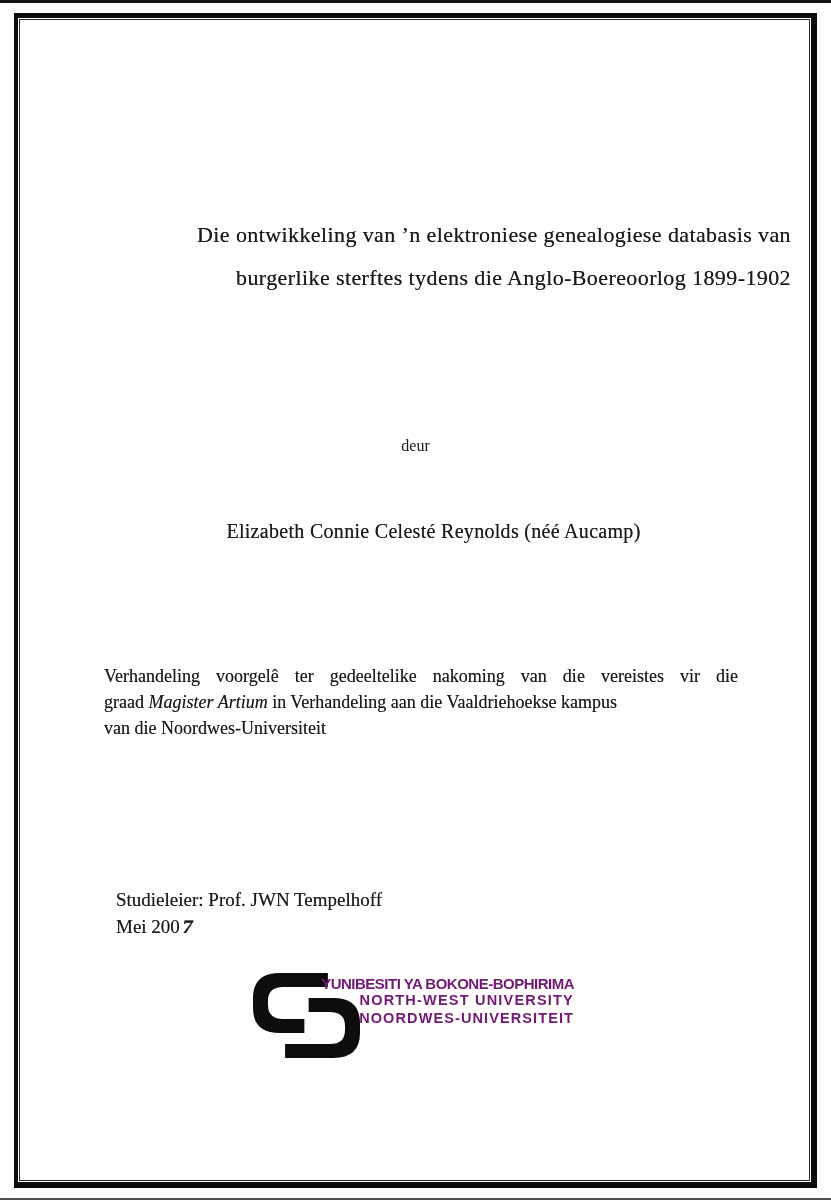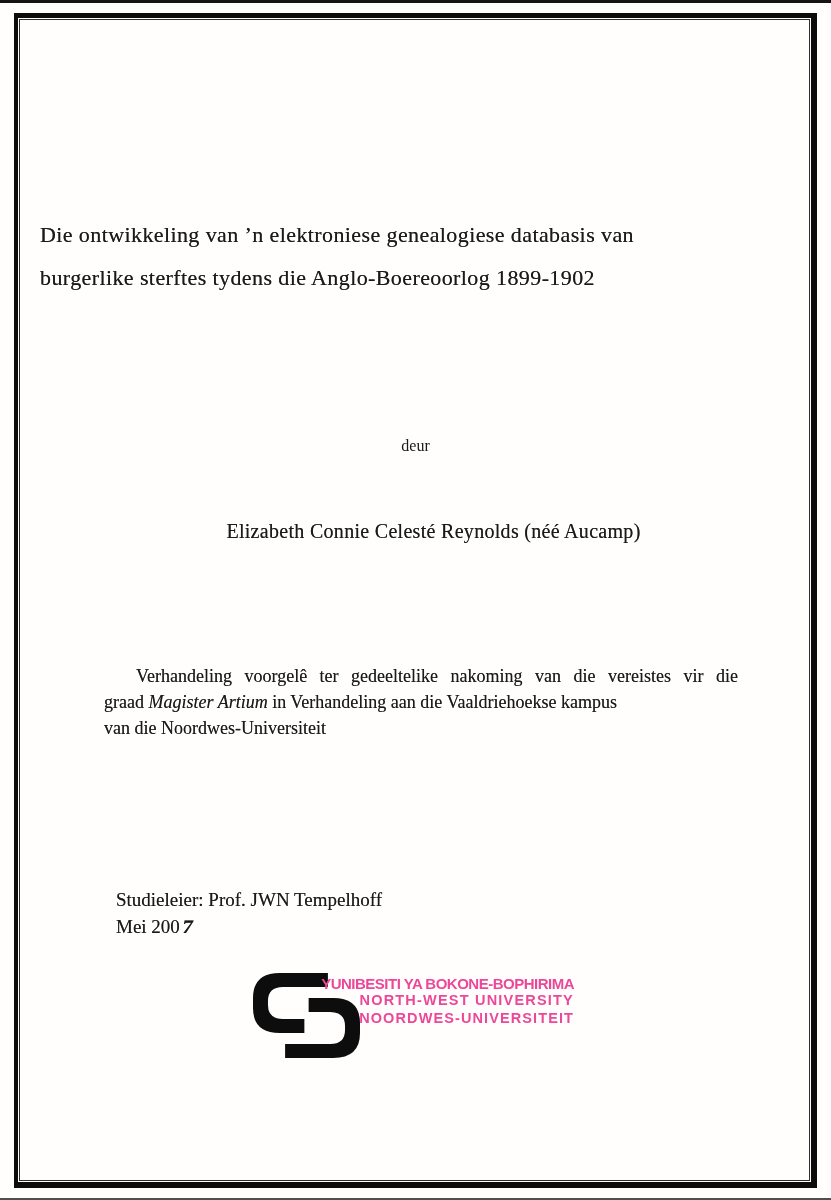--- a/index.html
+++ b/index.html
@@ -27,21 +27,21 @@
   }
   .frame-inner {
     position: absolute;
     top: 1px; left: 1px; right: 1px; bottom: 1px;
     border: 1px solid #2e2e2e;
   }
 
   .title {
     position: absolute;
     top: 213px; left: 40px; right: 40px;
-    text-align: left;
+    text-align: right;
     font-size: 22px;
     line-height: 43px;
     letter-spacing: 0.4px;
     text-shadow: 0 0 0.4px rgba(0,0,0,.65);
   }
   .byline {
     position: absolute;
     top: 437px; left: 0; right: 0;
     text-align: center;
     font-size: 16px;
@@ -55,21 +55,21 @@
     text-shadow: 0 0 0.4px rgba(0,0,0,.6);
     padding-left: 36px;
   }
   .statement {
     position: absolute;
     top: 663px; left: 104px; width: 634px;
     font-size: 18px;
     line-height: 26px;
     text-shadow: 0 0 0.3px rgba(0,0,0,.55);
   }
-  .st-line1 { text-align: justify; text-align-last: justify; margin-left: 32px; }
+  .st-line1 { text-align: justify; text-align-last: justify; }
   .italic { font-style: italic; }
   .supervisor {
     position: absolute;
     top: 886px; left: 116px;
     font-size: 19px;
     line-height: 27px;
     text-shadow: 0 0 0.3px rgba(0,0,0,.55);
   }
   .digit7 {
     display: inline-block;
@@ -84,21 +84,21 @@
     top: 970px; left: 253px;
     width: 330px; height: 92px;
   }
   .logo-mark { position: absolute; top: 3px; left: 0; }
   .logo-text {
     position: absolute;
     left: 64px; top: 5px; width: 257px;
     text-align: right;
     font-family: "Liberation Sans", sans-serif;
     font-weight: bold;
-    color: #ec4899;
+    color: #701a75;
     white-space: nowrap;
   }
   .ll1 { font-size: 15px; letter-spacing: -0.5px; line-height: 17px; }
   .ll2 { font-size: 14.5px; letter-spacing: 1.2px; line-height: 17.5px; }
   .ll3 { font-size: 14.5px; letter-spacing: 1.1px; line-height: 17.5px; }
 </style>
 </head>
 <body>
 
 <div class="page">

